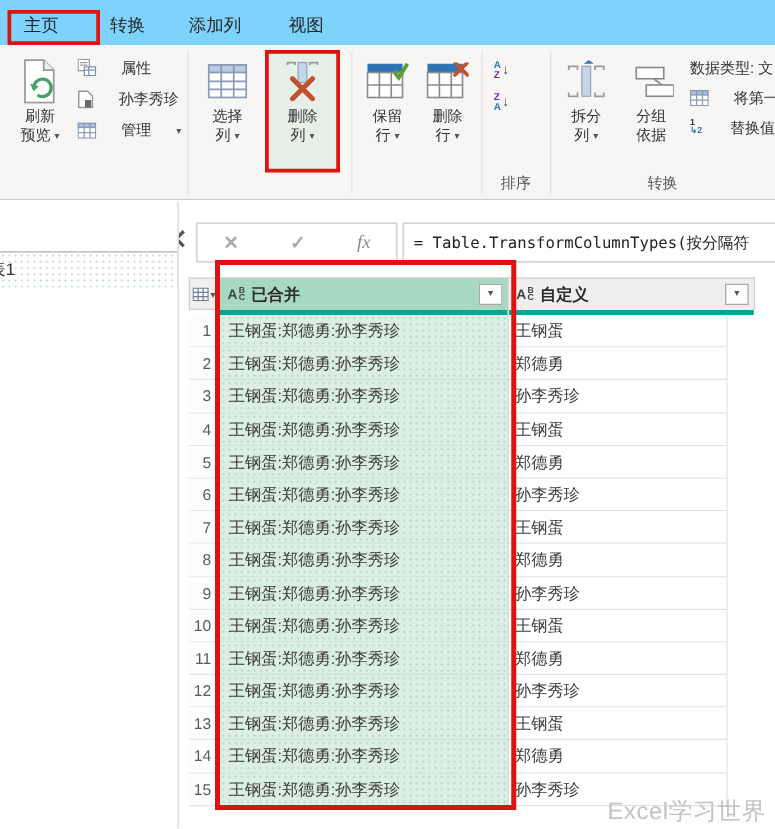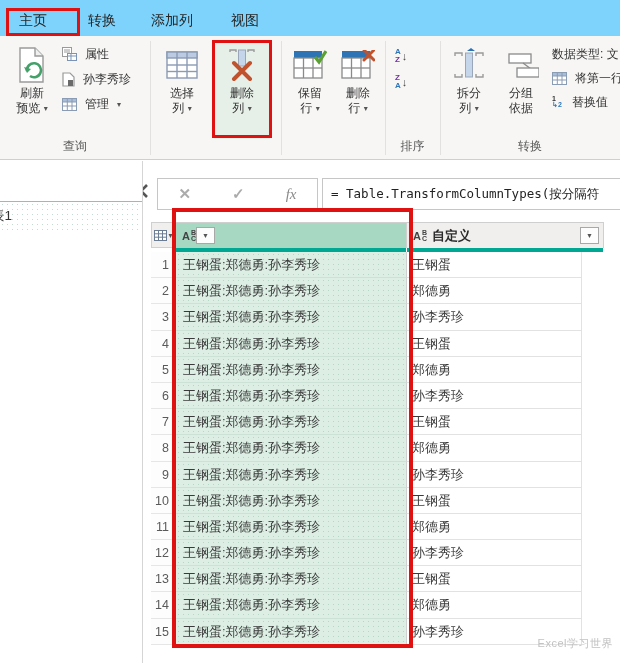--- a/index.html
+++ b/index.html
@@ -13,21 +13,21 @@
 
   
   .ribbon{ position:absolute; top:36px; left:0; width:620px; height:124px;
            background:#f7f6f5; border-bottom:1px solid #d0cfce; }
   .rsep{ position:absolute; top:5px; height:114px; width:1px; background:#e2e1e0; }
   .rgroup-label{ position:absolute; bottom:4px; font-size:12px; color:#555; text-align:center; }
   .bigbtn{ position:absolute; top:5px; height:98px; display:flex; flex-direction:column;
            align-items:center; text-align:center; font-size:12px; line-height:15px; color:#333; padding-top:3px; }
   .bigbtn .ic{ height:42px; display:flex; align-items:center; justify-content:center; }
   .dd{ font-size:8px; color:#555; vertical-align:1px; }
-  .smallrow{ position:absolute; height:20px; display:flex; align-items:center; gap:8px;
+  .smallrow{ position:absolute; height:20px; display:flex; align-items:center; gap:20px;
              font-size:12px; color:#333; white-space:nowrap; }
   .hlbtn{ background:#e7efe9; }
   .sorticon{ display:flex; align-items:center; gap:1px; }
   .sortletters{ display:flex; flex-direction:column; font-size:8px; line-height:8px; font-weight:bold; }
   .sortarrow{ font-size:11px; color:#444; }
   .repl12{ display:flex; flex-direction:column; font-size:7px; line-height:6px; font-weight:bold; color:#333; width:12px; }
   .repl12 .r2{ color:#2e75b6; }
 
   
   .fbar-chevron{ position:absolute; left:137px; top:183px; width:14px; height:16px; }
@@ -81,21 +81,21 @@
   .c2{ width:175px; background:#fff; font-size:13px; color:#3a3a3a; line-height:26.2px;
        padding-left:5px; border-right:1px solid #e2e2e2; border-bottom:1px solid #e2e2e2;
        white-space:nowrap; overflow:hidden; }
 
   
   .hl{ position:absolute; border:3px solid #e01111; pointer-events:none; z-index:50; }
   .hl-tab{ left:6px; top:8px; width:74px; height:28px; }
   .hl-removecols{ left:212px; top:40px; width:60px; height:98px; }
   .hl-column{ left:172px; top:208px; width:241px; height:440px; border-width:4px; }
 
-  .watermark{ position:absolute; right:7px; top:636px; font-size:11px; color:#c2c2c2;
+  .watermark{ position:absolute; right:7px; top:636px; font-size:19px; color:#c2c2c2;
               letter-spacing:.5px; z-index:40; }
 </style>
 </head>
 <body>
 
 <div class="screen">
 
   <div class="tabrow">
     <div class="tab" style="left:19px">主页</div>
     <div class="tab" style="left:88px">转换</div>
@@ -144,21 +144,20 @@
         <rect x="0.5" y="0.5" width="14" height="12" fill="#fff" stroke="#8a9bb4"></rect>
         <rect x="0.5" y="0.5" width="14" height="3.5" fill="#a9bdd8" stroke="#8a9bb4"></rect>
         <line x1="5.3" y1="0.5" x2="5.3" y2="12.5" stroke="#8a9bb4"></line>
         <line x1="10" y1="0.5" x2="10" y2="12.5" stroke="#8a9bb4"></line>
         <line x1="0.5" y1="8" x2="14.5" y2="8" stroke="#8a9bb4"></line>
       </svg>
       <span>管理</span>
       <span class="dd">▾</span>
     </div>
 
-    <div class="rgroup-label" style="left:0;width:150px">查询</div>
     <div class="rsep" style="left:150px"></div>
 
     <div class="bigbtn" style="left:158px;width:48px">
       <div class="ic">
         <svg width="32" height="28" viewBox="0 0 32 28">
           <rect x="1" y="1" width="30" height="26" fill="#fff" stroke="#8a9bb4" stroke-width="1.4"></rect>
           <rect x="1" y="1" width="30" height="6" fill="#bccbe2" stroke="#8a9bb4" stroke-width="1.4"></rect>
           <line x1="11" y1="1" x2="11" y2="27" stroke="#8a9bb4" stroke-width="1.4"></line>
           <line x1="21" y1="1" x2="21" y2="27" stroke="#8a9bb4" stroke-width="1.4"></line>
           <line x1="1" y1="14" x2="31" y2="14" stroke="#8a9bb4" stroke-width="1.4"></line>
@@ -321,20 +320,21 @@
         <span class="dd">▾</span>
       </div>
       <div class="gcol gcol1">
         <span class="abc">
           <span class="a">A</span>
           <span class="bc">
               <span>B</span>
               <span>C</span>
             </span>
         </span>
+        <span class="name">已合并</span>
         <span class="filterbtn">
             <span>▼</span>
           </span>
       </div>
       <div class="gcol gcol2">
         <span class="abc">
           <span class="a">A</span>
           <span class="bc">
               <span>B</span>
               <span>C</span>

